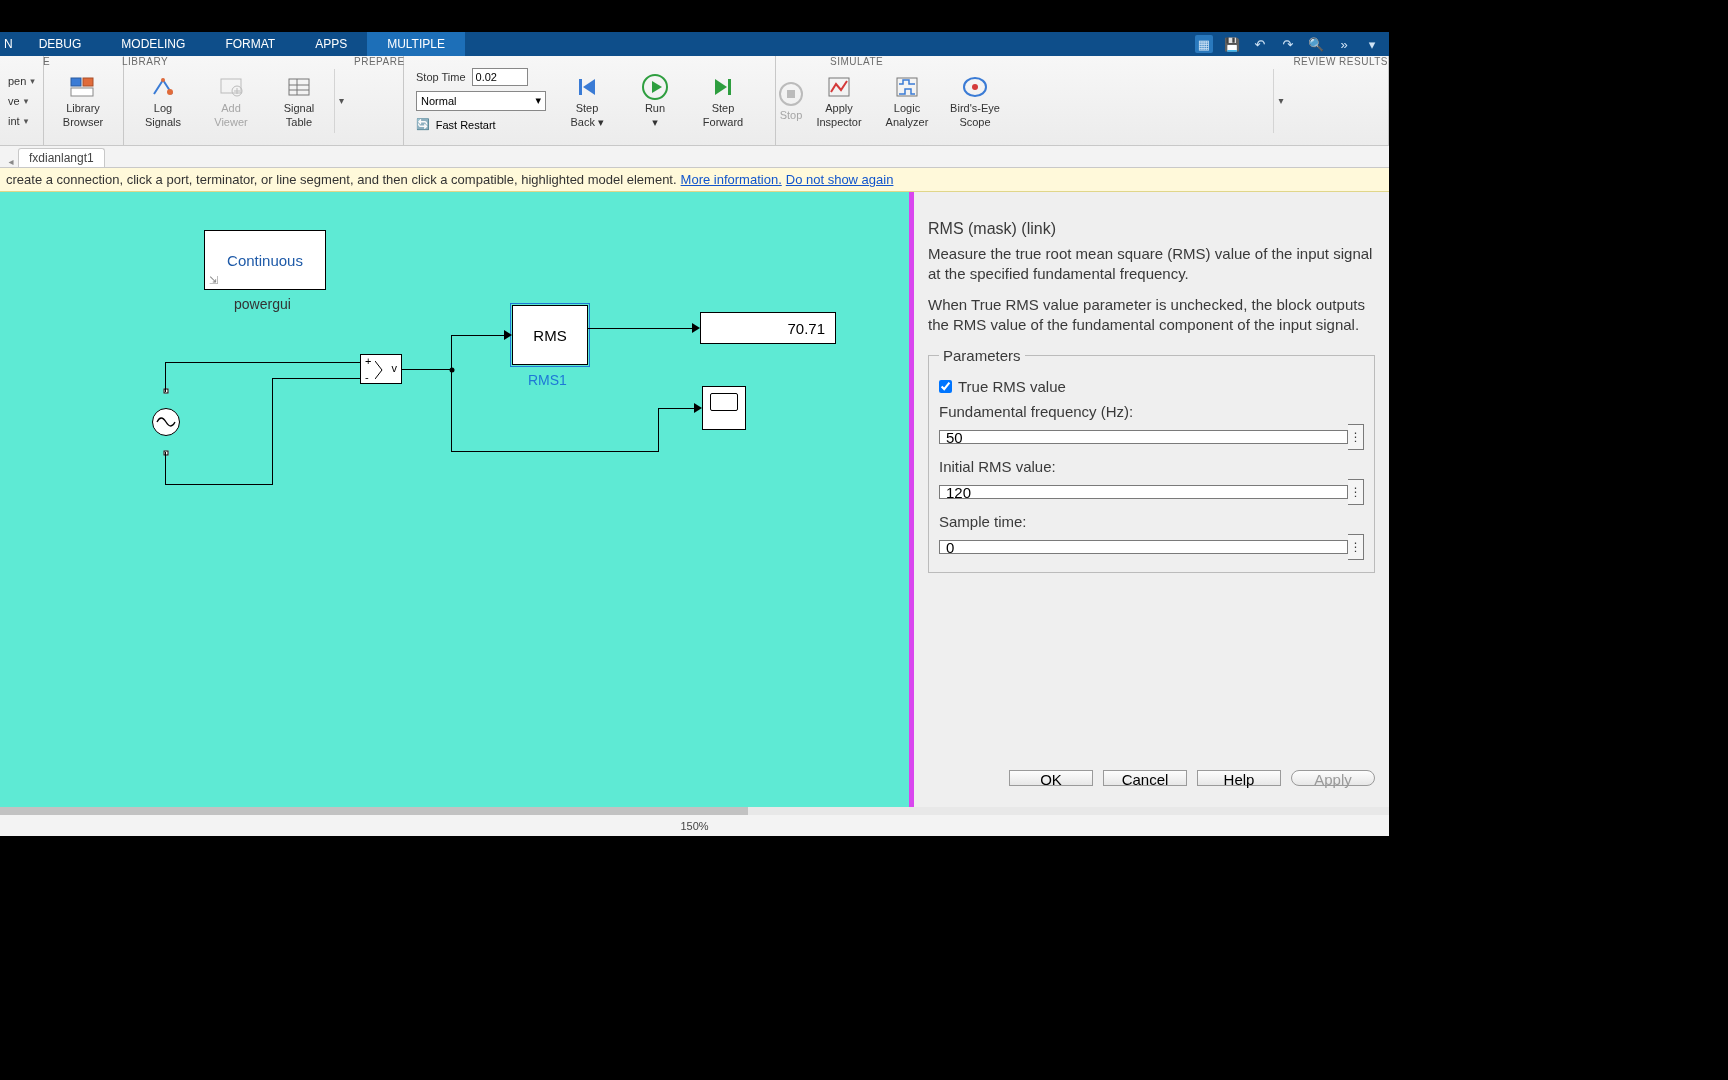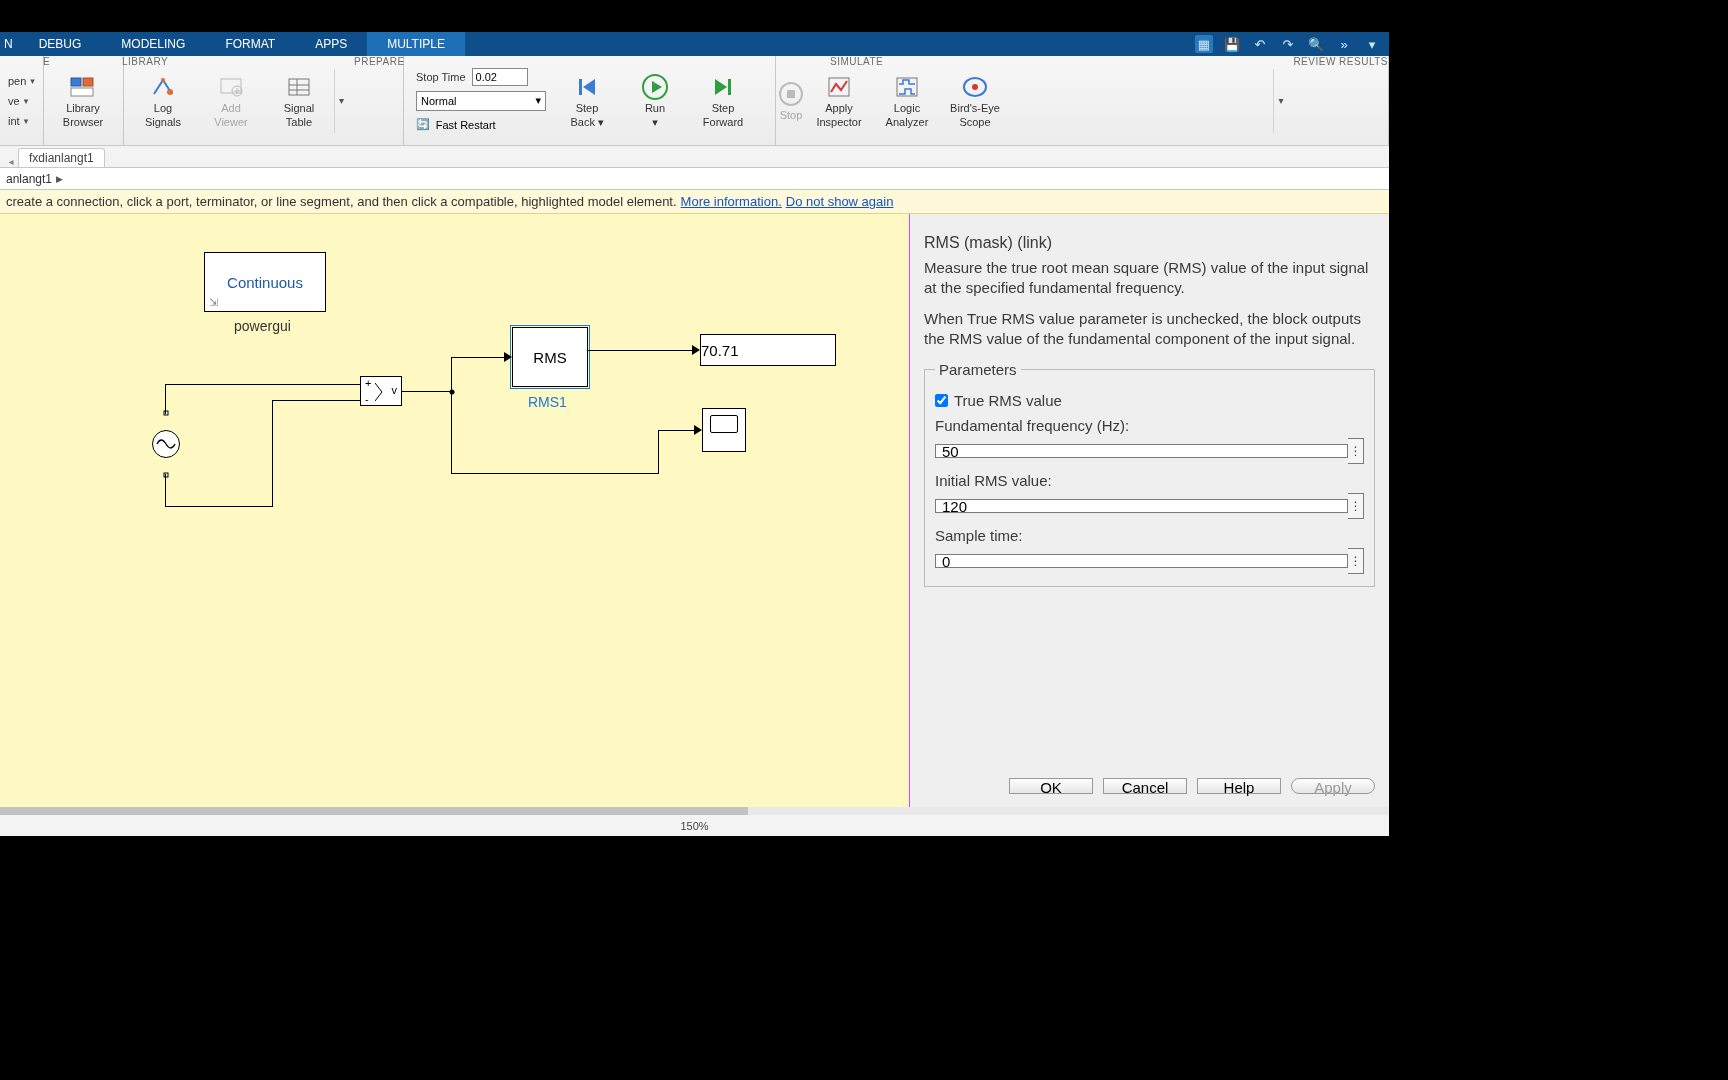--- a/index.html
+++ b/index.html
@@ -43,33 +43,33 @@
 
 .crumb { height:22px; border-bottom:1px solid #c8c8c8; display:flex; align-items:center; font-size:12px; padding-left:6px; color:#333; }
 .crumb .tri { font-size:9px; margin-left:4px; color:#555; }
 
 
 .infobar { background:#fff9da; border-bottom:1px solid #e0d68a; font-size:13px; color:#333; padding:4px 6px; display:flex; align-items:center; gap:4px; }
 .infobar a { color:#1155cc; text-decoration:underline; cursor:pointer; }
 
 
 .workspace { flex:1; display:flex; min-height:0; }
-.canvas { flex:1; position:relative; background:#fef9c3; overflow:hidden; }
+.canvas { flex:1; position:relative; background:#5eead4; overflow:hidden; }
 
 
 .blk { position:absolute; border:1px solid #000; background:#fff; }
 .blk.sel { outline:1px solid #1e78d6; outline-offset:1px; }
 .txt { position:absolute; font-size:14px; color:#333; }
 .wire { position:absolute; background:#000; }
 .arrowR { position:absolute; width:0; height:0; border-top:5px solid transparent; border-bottom:5px solid transparent; border-left:8px solid #000; }
 .node  { position:absolute; width:5px; height:5px; background:#000; border-radius:50%; transform:translate(-50%,-50%); }
 .port  { position:absolute; width:5px; height:5px; background:#fff; border:1px solid #000; transform:translate(-50%,-50%); }
 
 
-.proppanel { width:480px; background:#efefef; border-left:1px solid #d946ef; padding:20px 14px; font-family: "Consolas","Courier New",monospace; font-size:15px; color:#3a3a3a; display:flex; flex-direction:column; gap:6px; }
+.proppanel { width:480px; background:#efefef; border-left:5px solid #d946ef; padding:28px 14px; font-family: "Consolas","Courier New",monospace; font-size:15px; color:#3a3a3a; display:flex; flex-direction:column; gap:6px; }
 .proppanel .title { font-size:16px; }
 .proppanel .desc  { line-height:1.35; }
 .proppanel fieldset { border:1px solid #bbb; padding:10px 10px 12px 10px; margin-top:6px; }
 .proppanel legend  { padding:0 4px; font-size:15px; }
 .prow { margin-top:8px; }
 .prow label { display:block; margin-bottom:4px; }
 .pinput-wrap { display:flex; align-items:center; }
 .pinput { flex:1; height:14px; border:1px solid #7a7a7a; background:#fff; font-family:inherit; font-size:15px; padding:0 6px; }
 .dots { width:16px; height:26px; border:1px solid #7a7a7a; border-left:none; background:#f5f5f5; display:flex; align-items:center; justify-content:center; font-size:12px; cursor:pointer; }
 .chkrow { display:flex; align-items:center; gap:6px; margin-top:4px; }
@@ -288,24 +288,20 @@
       </div>
       <div class="glabel">REVIEW RESULTS</div>
     </div>
   </div>
 
   <div class="filetabs">
     <div class="navprev">◂</div>
     <div class="filetab">fxdianlangt1</div>
   </div>
 
-  <div class="crumb">
-    <span>anlangt1</span>
-      <span class="tri">▶</span>
-  </div>
 
   <div class="infobar">
     <span>create a connection, click a port, terminator, or line segment, and then click a compatible, highlighted model element. </span>
     <a>More information.</a>
     <a>Do not show again</a>
   </div>
 
   <div class="workspace">
     <div class="canvas">
 
@@ -330,21 +326,21 @@
         <svg style="position:absolute; left:14px; top:4px;" width="14" height="22">
             <polyline points="0,2 7,11 0,20" fill="none" stroke="#000"></polyline>
           </svg>
       </div>
 
       <div class="blk sel" style="left:512px; top:113px; width:76px; height:60px; display:flex; align-items:center; justify-content:center;">
         <span style="font-size:15px;">RMS</span>
       </div>
       <div class="txt" style="left:528px; top:180px; color:#1e78d6;">RMS1</div>
 
-      <div class="blk" style="left:700px; top:120px; width:136px; height:32px; display:flex; align-items:center; justify-content:flex-start; padding-right:10px;">
+      <div class="blk" style="left:700px; top:120px; width:136px; height:32px; display:flex; align-items:center; justify-content:flex-end; padding-right:10px;">
         <span style="font-size:15px;">70.71</span>
       </div>
 
       <div class="blk" style="left:702px; top:194px; width:44px; height:44px;">
         <div style="position:absolute; left:7px; top:6px; width:28px; height:18px; border:1px solid #000; border-radius:2px;"></div>
       </div>
 
       <div class="wire" style="left:165px; top:170px; width:1px; height:30px;"></div>
       <div class="wire" style="left:165px; top:170px; width:195px; height:1px;"></div>
 

